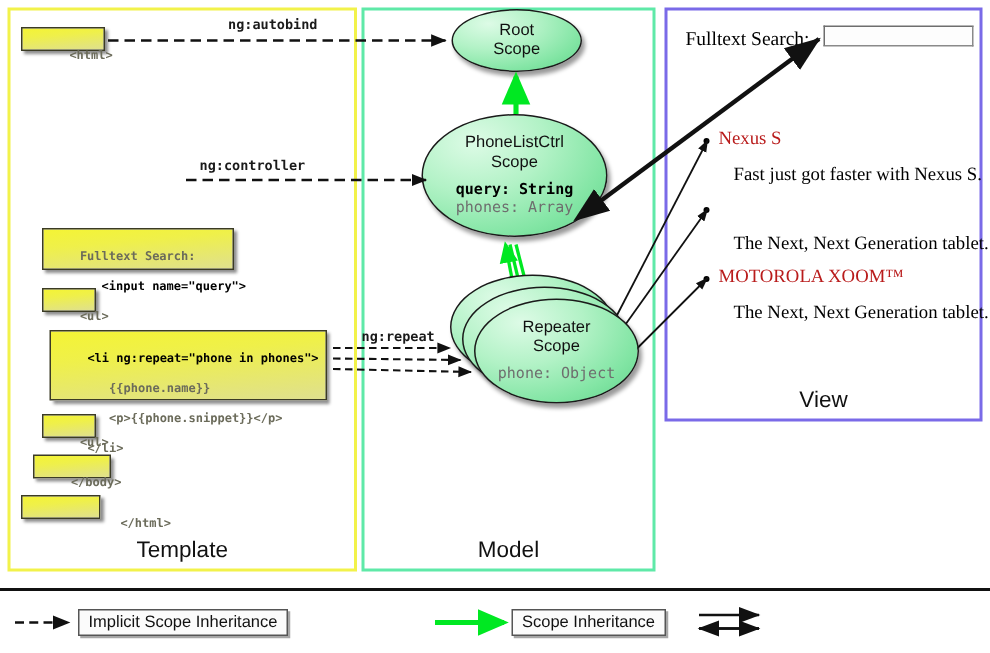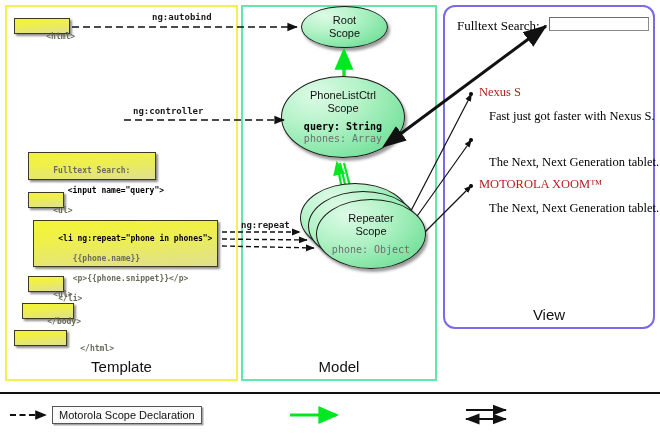--- a/index.html
+++ b/index.html
@@ -18,21 +18,21 @@
   
   .column {
     position: absolute;
     background: #ffffff;
     box-sizing: border-box;
     border-width: 2px;
     border-style: solid;
   }
   #col-template { left: 5px;   top: 5px; width: 233px; height: 376px; border-color: #f2f24a; }
   #col-model    { left: 241px; top: 5px; width: 196px; height: 376px; border-color: #5fe9a8; }
-  #col-view     { left: 443px; top: 5px; width: 212px; height: 324px; border-color: #7a6ae8; border-radius: 12px; }
+  #col-view     { left: 443px; top: 5px; width: 212px; height: 276px; border-color: #7a6ae8; }
 
   .col-label {
     position: absolute;
     bottom: 4px;
     left: 0;
     width: 100%;
     text-align: center;
     font-size: 15px;
     color: #111;
     font-family: "Liberation Sans", sans-serif;
@@ -275,15 +275,16 @@
 
     <line x1="290" y1="415" x2="336" y2="415" stroke="#00e822" stroke-width="3.2" marker-end="url(#greenArrow)"></line>
 
     <line x1="466" y1="410" x2="506" y2="410" stroke="#111" stroke-width="1.8" marker-end="url(#thickArrowEnd)"></line>
     <line x1="506" y1="419" x2="466" y2="419" stroke="#111" stroke-width="1.8" marker-end="url(#thickArrowEnd)"></line>
     <line x1="466" y1="419" x2="506" y2="419" stroke="#111" stroke-width="1.8" marker-end="url(#thickArrowEnd)"></line>
   </svg>
 
   <div id="legend-rule"></div>
 
-  <div class="legend-box" style="left:52px;  top:406px;">Motorola Scope Declaration</div>
+  <div class="legend-box" style="left:52px;  top:406px;">Implicit Scope Inheritance</div>
+  <div class="legend-box" style="left:341px; top:406px;">Scope Inheritance</div>
 
 </div>
 
 </body></html>

